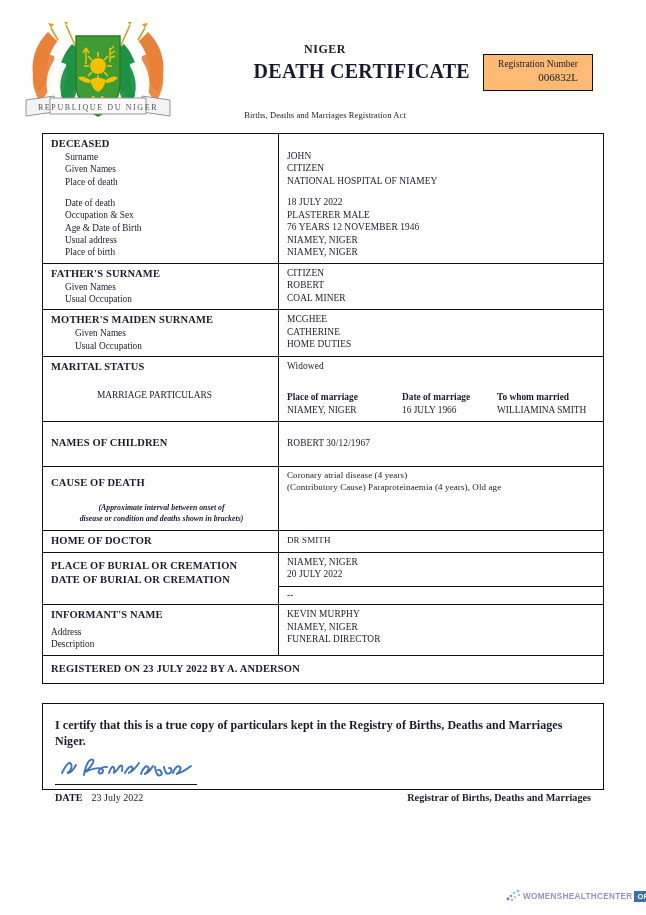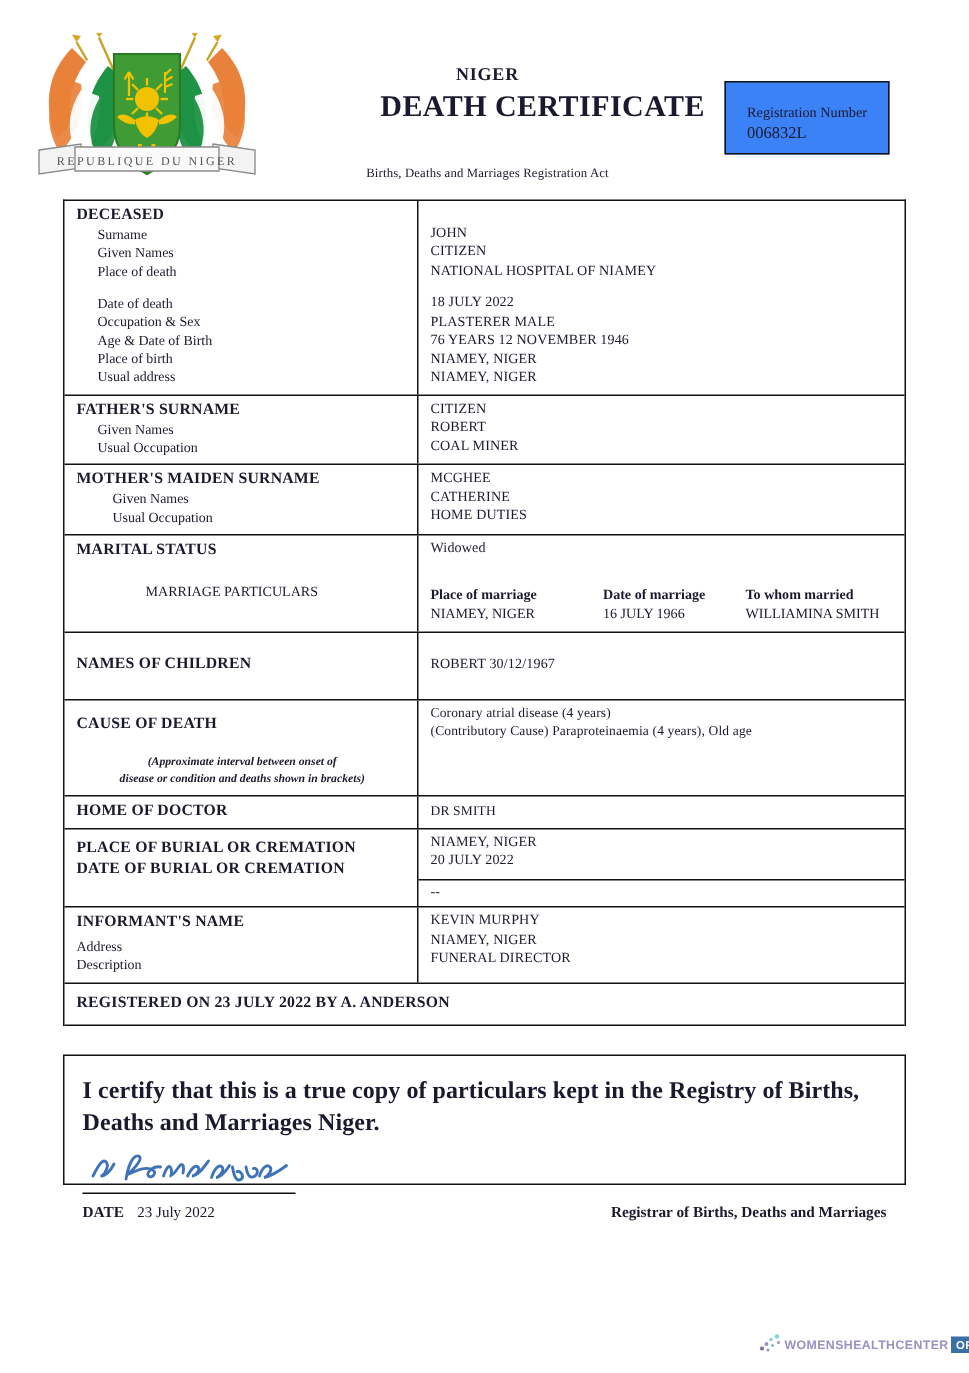--- a/index.html
+++ b/index.html
@@ -57,23 +57,23 @@
     width: 290px;
     text-align: center;
     font-size: 8.5px;
     letter-spacing: 0.1px;
   }
   .reg-box {
     position: absolute;
     right: 53px;
     top: 34px;
     border: 1.3px solid #111;
-    padding: 16px 14px 5px 14px;
-    text-align: left;
-    background: #3b82f6;
+    padding: 4px 14px 5px 14px;
+    text-align: right;
+    background: #fdba74;
   }
   .reg-label {
     font-size: 9.5px;
     line-height: 1.25;
   }
   .reg-value {
     font-size: 11px;
     line-height: 1.25;
   }
 
@@ -172,21 +172,21 @@
     position: absolute;
     left: 42px;
     top: 703px;
     width: 562px;
     height: 87px;
     border: 1.2px solid #111;
     box-sizing: border-box;
     padding: 14px 12px 0 12px;
   }
   .certify-text {
-    font-size: 16px;
+    font-size: 12px;
     font-weight: bold;
     letter-spacing: 0.05px;
     line-height: 1.3;
   }
   .sig-area {
     position: relative;
     height: 34px;
     margin-top: 4px;
   }
   .sig-svg { position: absolute; left: 2px; top: 0; }
@@ -339,22 +339,22 @@
   <div class="row">
     <div class="cell-l">
       <div class="sect-title">DECEASED</div>
       <div class="field">Surname</div>
       <div class="field">Given Names</div>
       <div class="field">Place of death</div>
       <div class="spacer"></div>
       <div class="field">Date of death</div>
       <div class="field">Occupation &amp; Sex</div>
       <div class="field">Age &amp; Date of Birth</div>
+      <div class="field">Usual address</div>
       <div class="field">Place of birth</div>
-      <div class="field">Usual address</div>
     </div>
     <div class="cell-r">
       <div class="val" style="visibility:hidden">.</div>
       <div class="val">JOHN</div>
       <div class="val">CITIZEN</div>
       <div class="val">NATIONAL HOSPITAL OF NIAMEY</div>
       <div class="spacer"></div>
       <div class="val">18 JULY 2022</div>
       <div class="val">PLASTERER   MALE</div>
       <div class="val">76 YEARS   12 NOVEMBER 1946</div>

